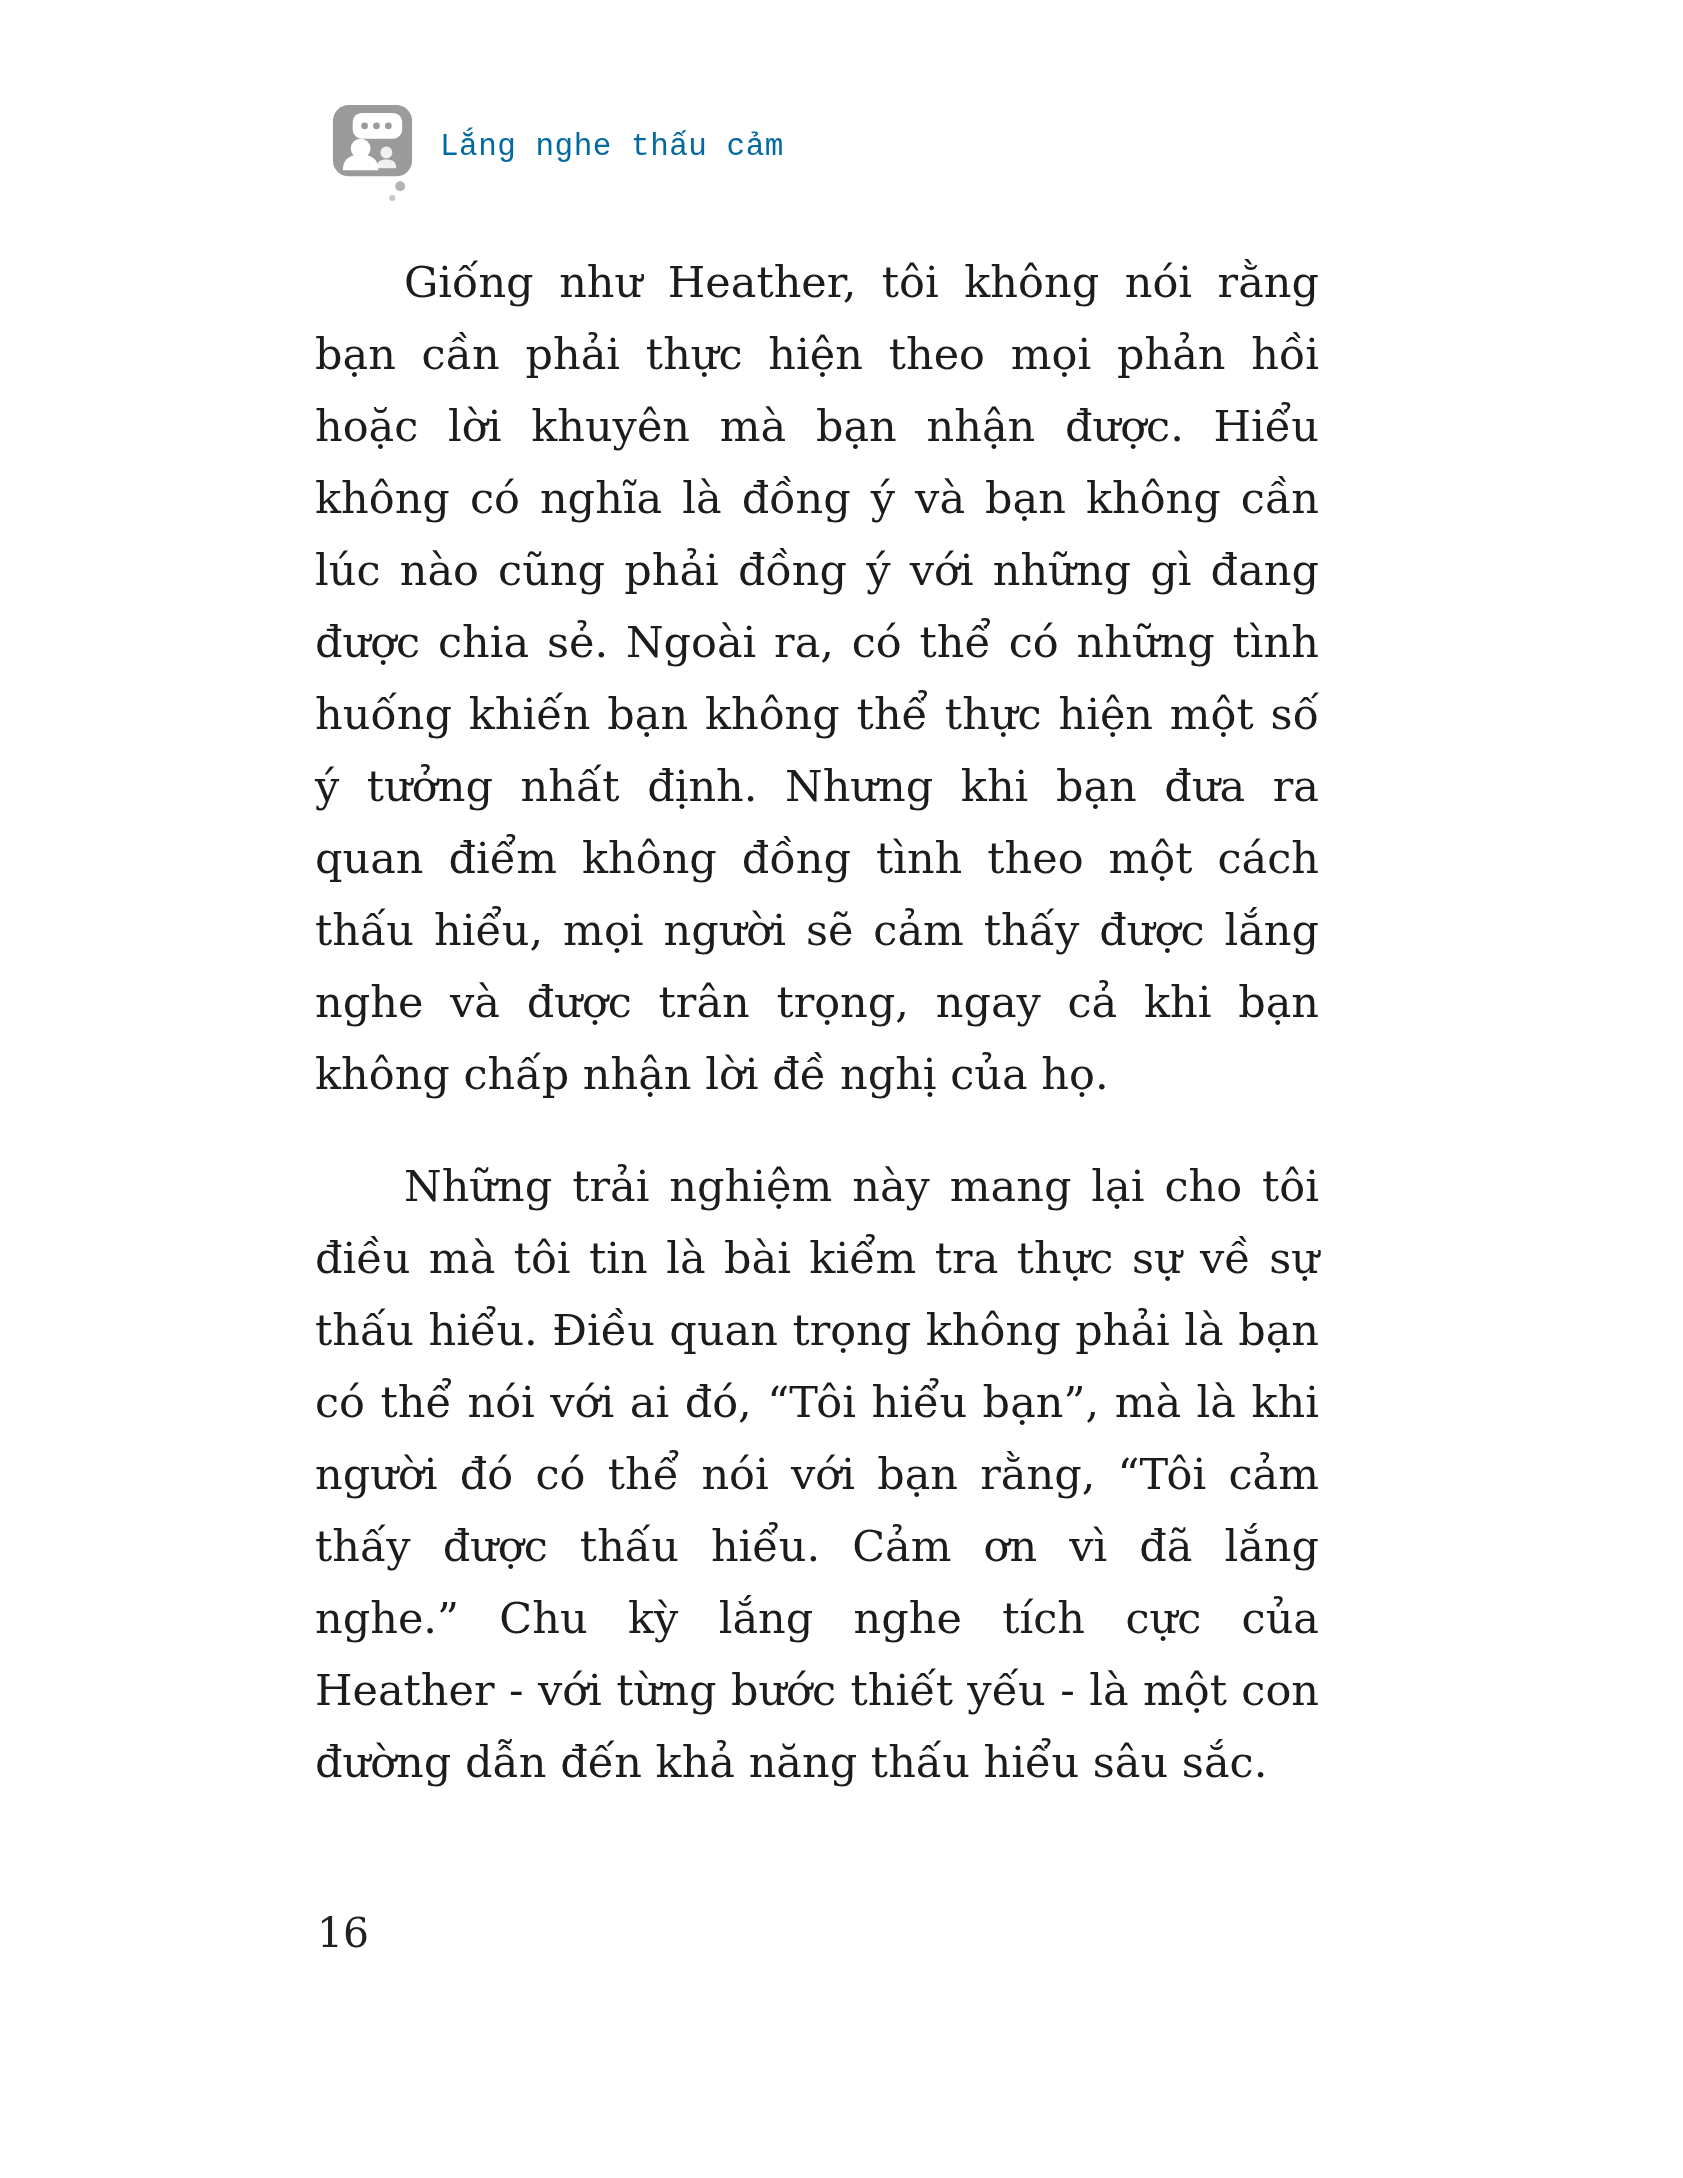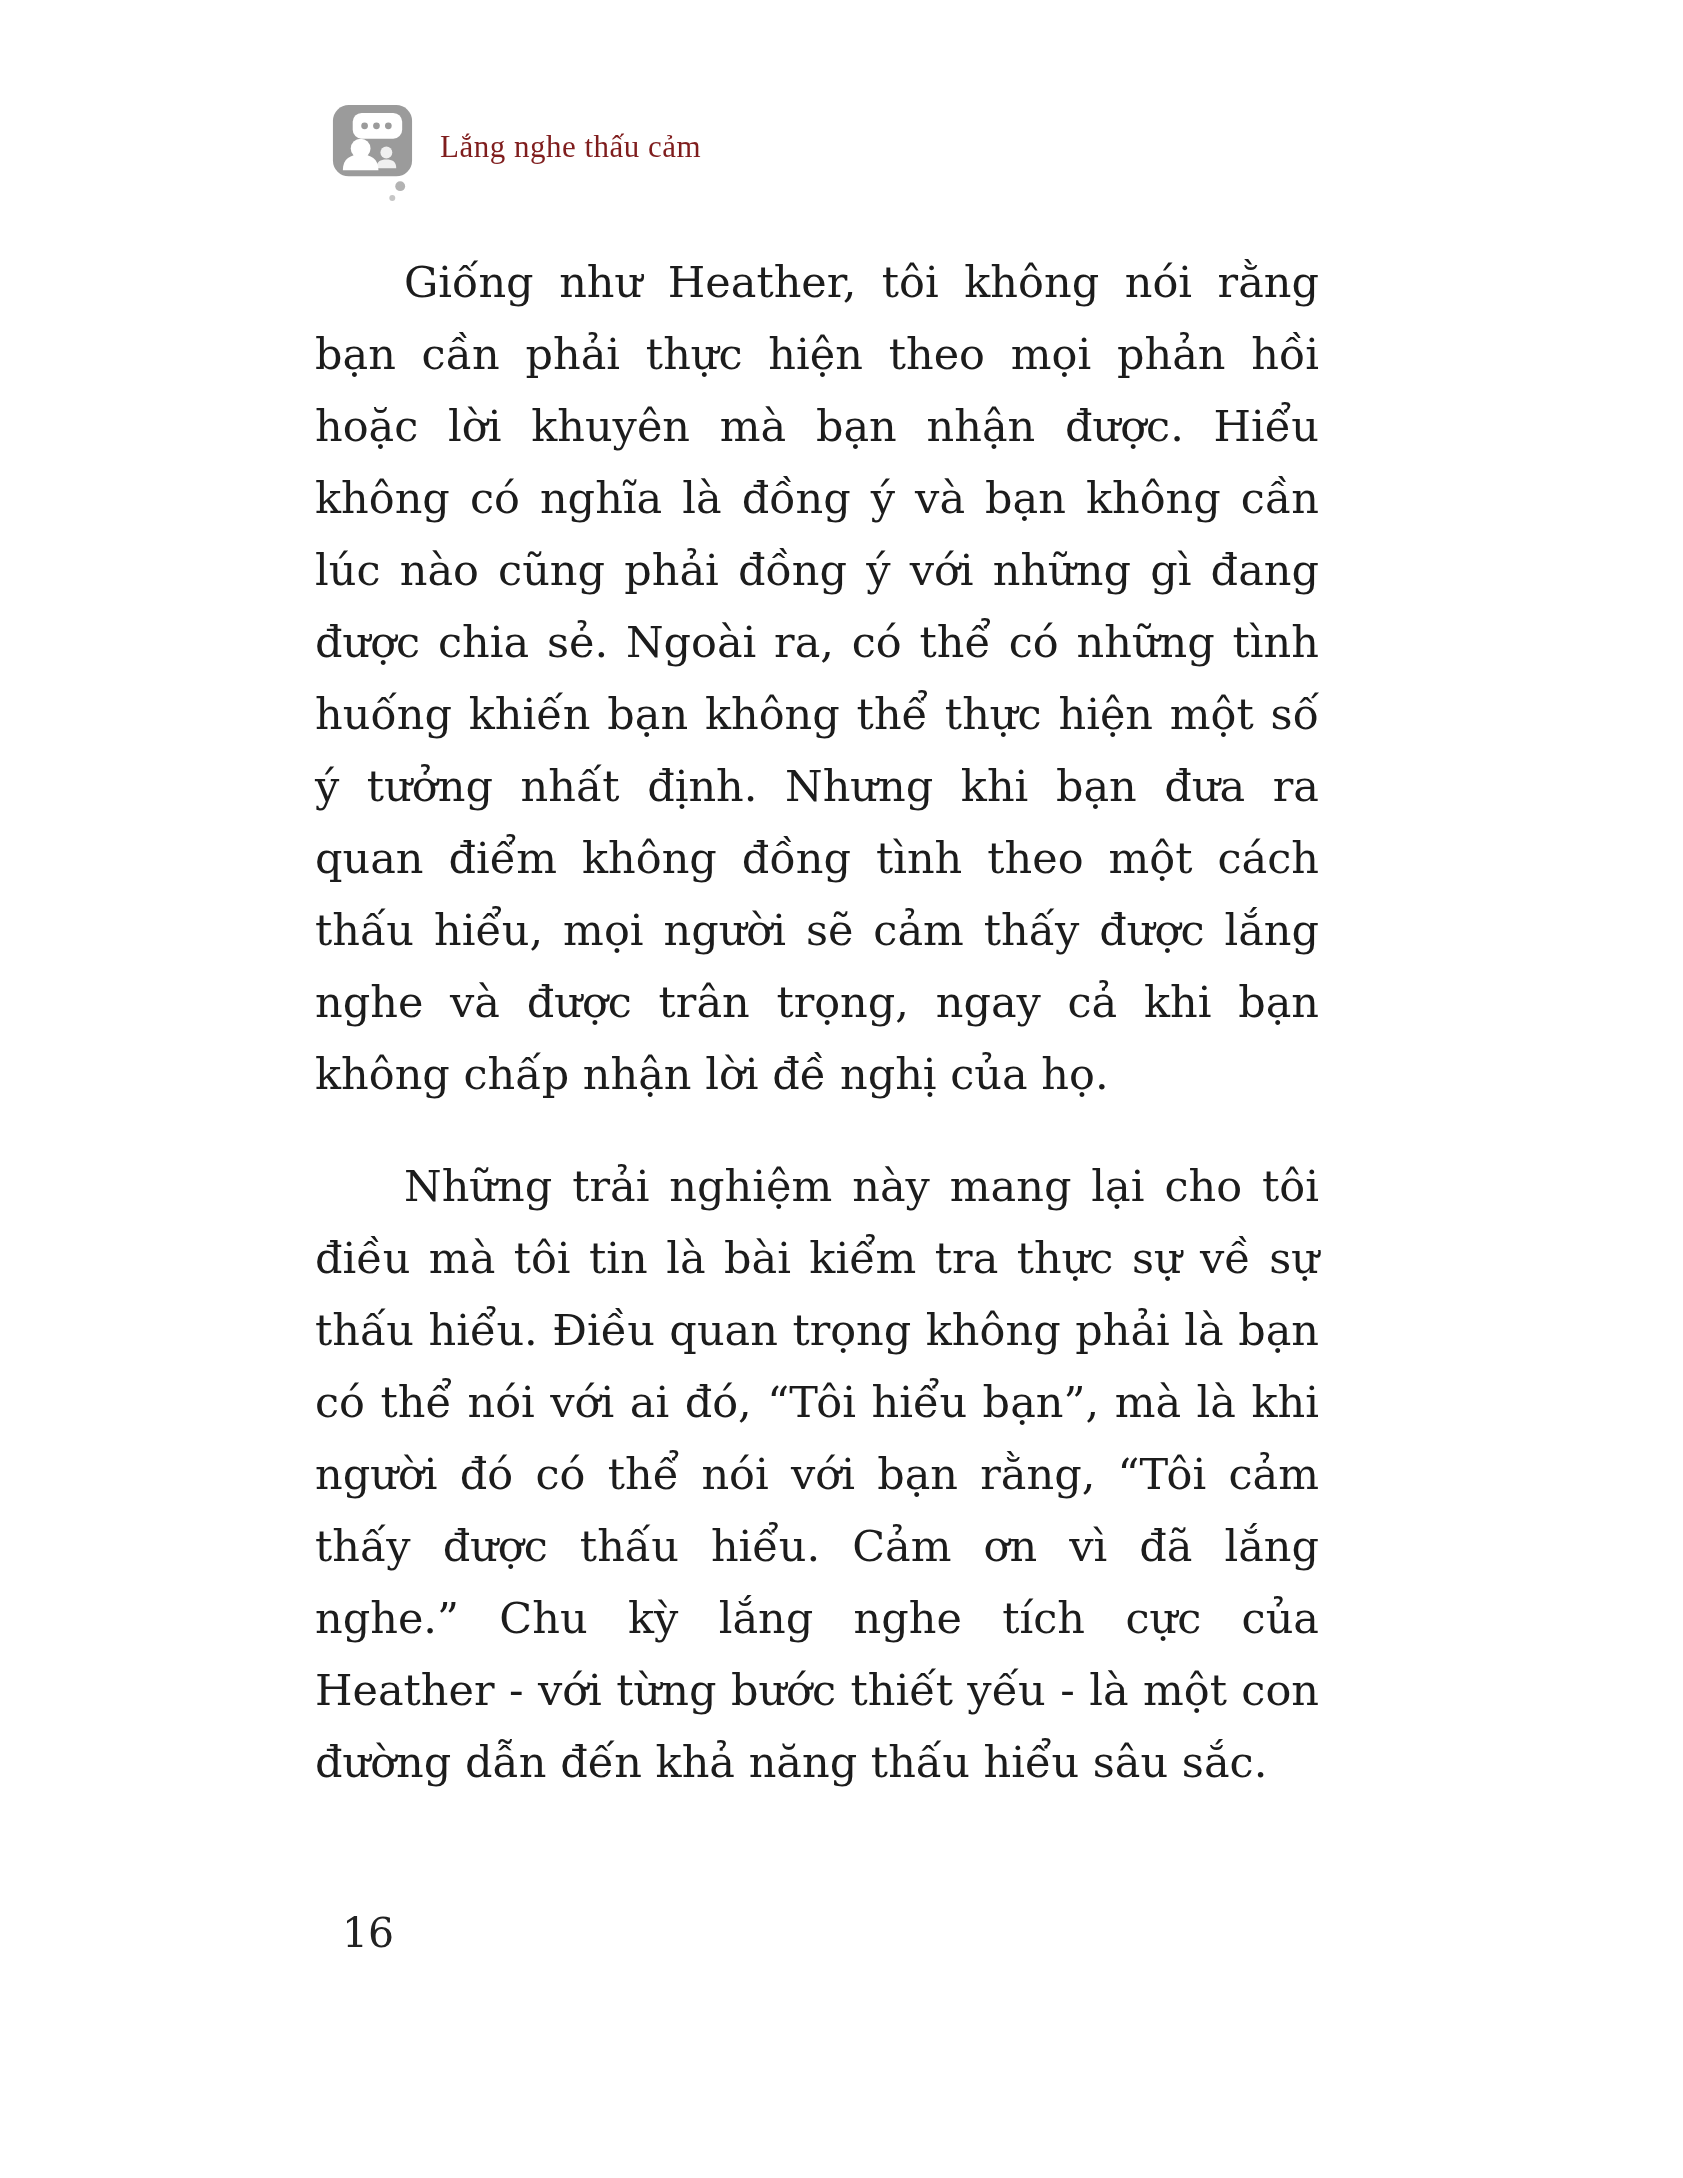--- a/index.html
+++ b/index.html
@@ -24,23 +24,23 @@
     display: flex;
     align-items: center;
     gap: 22px;
   }
   .logo-wrap {
     width: 91px;
     height: 103px;
     flex: 0 0 auto;
   }
   .header-title {
-    font-family: Liberation Serif, serif;
+    font-family: Liberation Mono, monospace;
     font-size: 31px;
-    color: #7f1d1d;
+    color: #0369a1;
     letter-spacing: 0.5px;
     position: relative;
     top: -8px;
   }
 
   
   .content {
     position: absolute;
     top: 246px;
     left: 315px;
@@ -55,21 +55,20 @@
     text-indent: 89px;
   }
 
   
   .page-number {
     position: absolute;
     left: 317px;
     top: 1909px;
     font-size: 41px;
     color: #222222;
-    margin-left: 25px;
   }
 </style>
 </head>
 <body>
 
 <div class="page">
 
   <header class="page-header">
     <div class="logo-wrap">
       <svg width="91" height="103" viewBox="0 0 92 104" xmlns="http://www.w3.org/2000/svg" aria-hidden="true">

